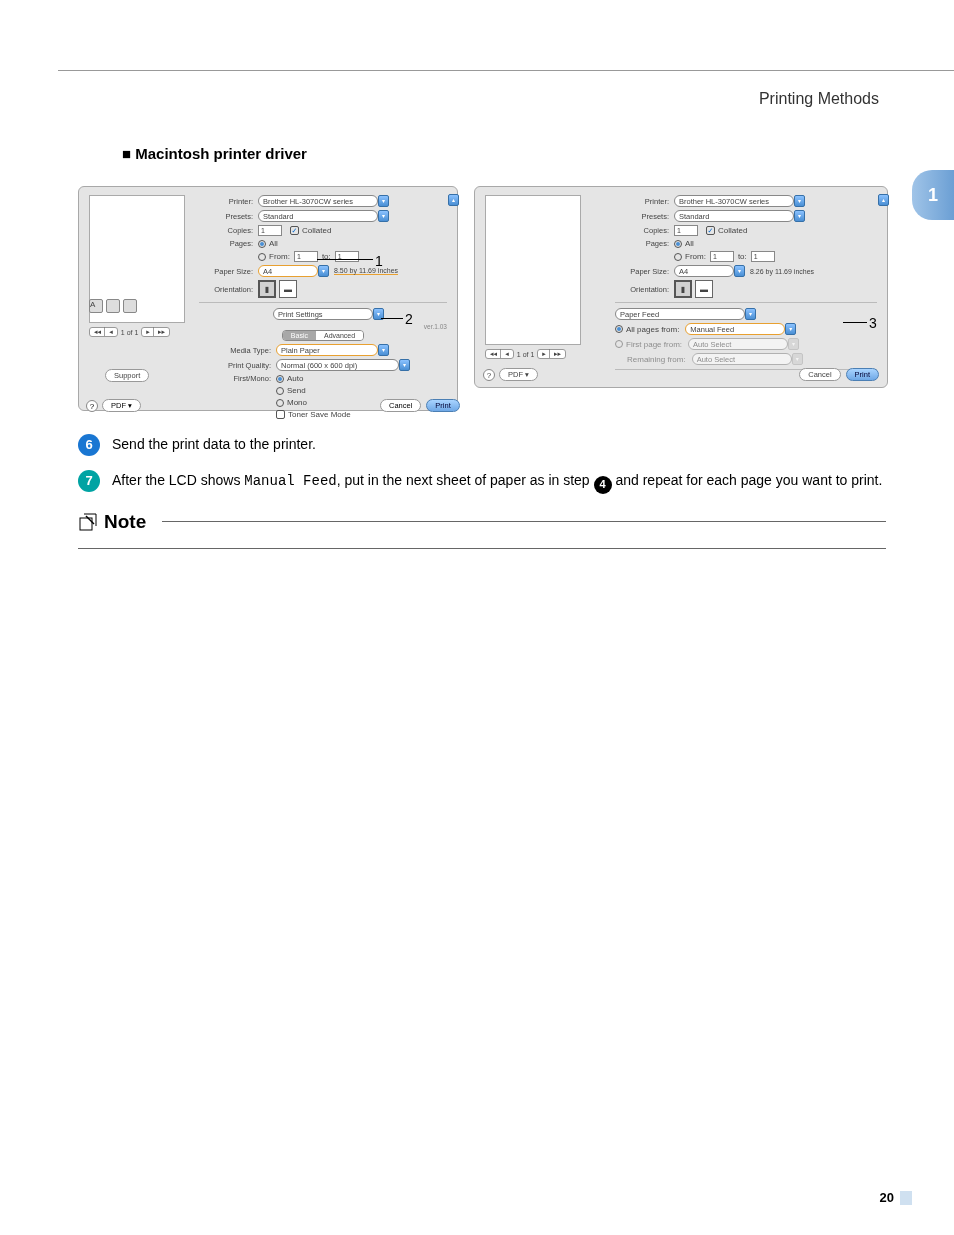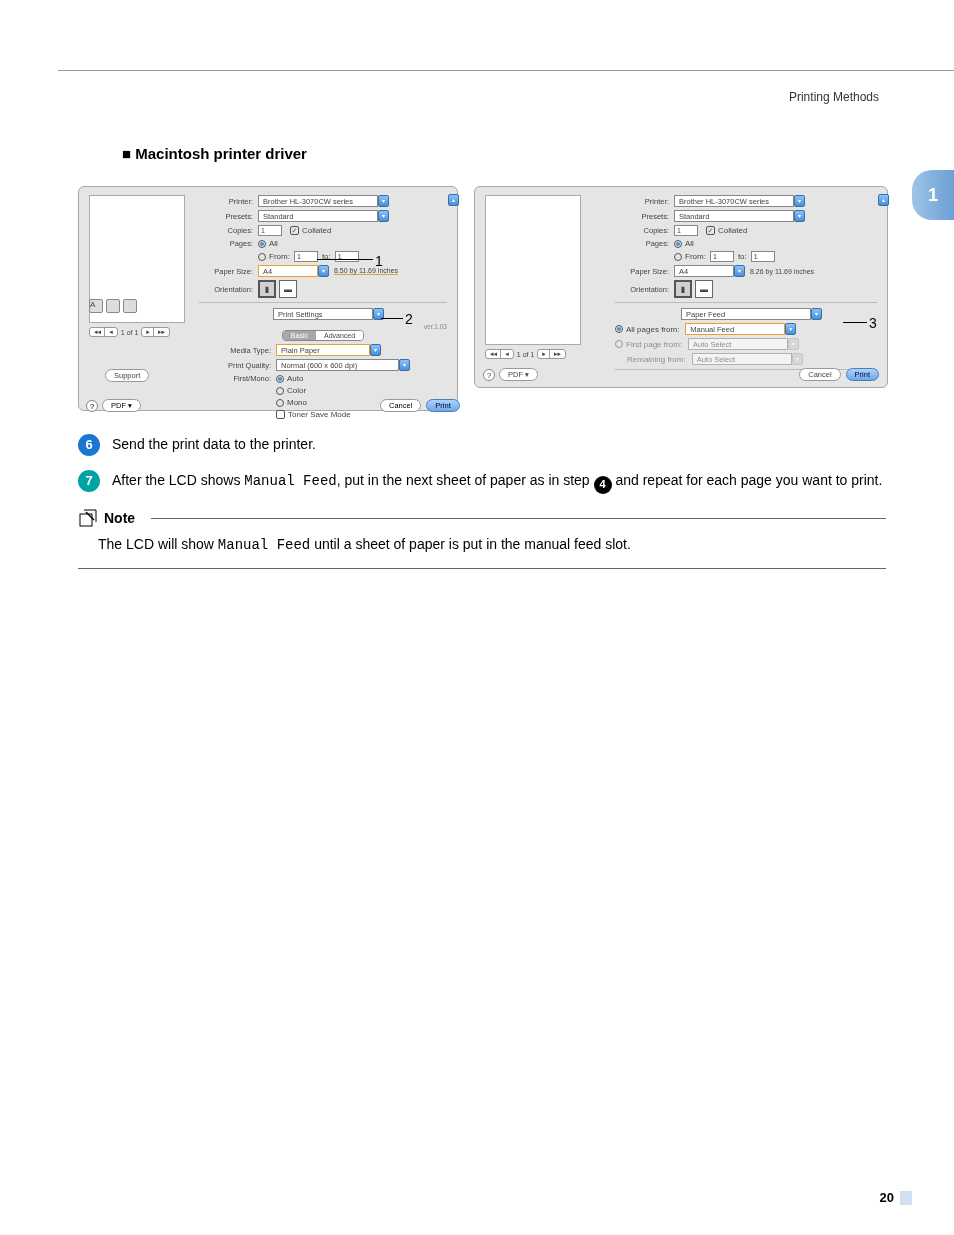--- a/index.html
+++ b/index.html
@@ -16,21 +16,21 @@
     top: 70px;
     left: 58px;
     right: 0;
     height: 1px;
     background: #999;
   }
   .header-text {
     position: absolute;
     top: 90px;
     right: 75px;
-    font-size: 12px;
+    font-size: 16px;
     color: #333;
   }
   .chapter-tab {
     position: absolute;
     top: 170px;
     right: 0;
     width: 42px;
     height: 50px;
     background: linear-gradient(to right, #a0c4e8, #6b9fd4);
     border-radius: 20px 0 0 20px;
@@ -71,21 +71,21 @@
   .dialog.right { width: 414px; height: 202px; }
   .row {
     display: flex;
     align-items: center;
     margin-bottom: 3px;
   }
   .label { width: 54px; text-align: right; margin-right: 5px; font-size: 7.5px; }
   .select {
     background: #fff;
     border: 1px solid #888;
-    border-radius: 0;
+    border-radius: 6px;
     padding: 0px 4px;
     font-size: 7.5px;
     height: 12px;
     line-height: 11px;
     display: inline-block;
     position: relative;
   }
   .select.w120 { width: 120px; }
   .select.w60 { width: 60px; }
   .dd-arrow {
@@ -214,21 +214,21 @@
     margin-bottom: 6px;
   }
   .note-icon {
     width: 20px; height: 20px; display: flex; align-items: center; justify-content: center;
   }
   .note-line {
     flex: 1;
     height: 1px;
     background: #666;
   }
-  .note-title { font-weight: bold; font-size: 14px; margin-right: 10px; }
+  .note-title { font-weight: bold; font-size: 19px; margin-right: 10px; }
   .note-body { margin-left: 20px; font-size: 14px; }
   .note-underline {
     margin-top: 12px;
     height: 1px;
     background: #666;
   }
   .page-num {
     position: absolute;
     bottom: 30px;
     right: 60px;
@@ -322,33 +322,33 @@
       </div>
       <div style="text-align:right;font-size:6.5px;color:#888">ver.1.03</div>
       <div class="row" style="justify-content:center">
         <span class="sub-tabs">
           <span class="active">Basic</span>
           <span>Advanced</span>
         </span>
       </div>
       <div class="row" style="margin-top:3px">
           <span class="label" style="width:72px">Media Type:</span>
-        <span class="select" style="width:94px;border:1.5px solid #e8a030"><span>Plain Paper</span><span class="dd-arrow">▾</span></span>
+        <span class="select" style="width:102px;border:1.5px solid #e8a030"><span>Plain Paper</span><span class="dd-arrow">▾</span></span>
       </div>
       <div class="row">
           <span class="label" style="width:72px">Print Quality:</span>
         <span class="select" style="width:123px"><span>Normal (600 x 600 dpi)</span><span class="dd-arrow">▾</span></span>
       </div>
       <div class="row">
           <span class="label" style="width:72px">First/Mono:</span>
         <span><span class="radio on"></span><span>Auto</span></span>
       </div>
       <div class="row">
           <span class="label" style="width:72px"></span>
-        <span><span class="radio"></span><span>Color</span></span>
+        <span><span class="radio"></span><span>Send</span></span>
       </div>
       <div class="row">
           <span class="label" style="width:72px"></span>
         <span><span class="radio"></span><span>Mono</span></span>
       </div>
       <div class="row">
           <span class="label" style="width:72px"></span>
         <span><span class="check"></span><span>Toner Save Mode</span></span>
       </div>
     </div>
@@ -401,21 +401,21 @@
           <span class="label">Paper Size:</span>
         <span class="select w60"><span>A4</span><span class="dd-arrow">▾</span></span>
         <span style="margin-left:16px;font-size:7px">8.26 by 11.69 inches</span>
       </div>
       <div class="row">
           <span class="label">Orientation:</span>
         <span class="orient-btn sel">▮</span>
         <span class="orient-btn">▬</span>
       </div>
       <hr class="hr">
-      <div class="row" style="justify-content:center;">
+      <div class="row" style="">
         <span class="select" style="width:130px"><span>Paper Feed</span><span class="dd-arrow">▾</span></span>
       </div>
       <div class="row" style="margin-top:0">
           <span><span class="radio on"></span><span>All pages from:</span></span>
         <span class="select" style="width:100px;margin-left:6px;border:1.5px solid #e8a030"><span>Manual Feed</span><span class="dd-arrow">▾</span></span>
       </div>
       <div class="row" style="opacity:.55">
           <span><span class="radio"></span><span>First page from:</span></span>
         <span class="select" style="width:100px;margin-left:6px"><span>Auto Select</span><span class="dd-arrow" style="background:#ccc;border-color:#aaa">▾</span></span>
       </div>
@@ -466,21 +466,18 @@
       <span class="note-icon">
         <svg width="20" height="20" viewBox="0 0 20 20">
             <rect x="2" y="6" width="12" height="12" fill="none" stroke="#000" stroke-width="1"></rect>
             <path d="M6 2 L18 2 L18 14" fill="none" stroke="#000" stroke-width="1"></path>
             <path d="M8 4 L16 12" stroke="#000" stroke-width="1.5"></path>
           </svg>
       </span>
       <span class="note-title">Note</span>
       <div class="note-line"></div>
     </div>
-    <div class="note-body">
-      <span>The LCD will show </span><span class="mono">Manual Feed</span><span> until a sheet of paper is put in the manual feed slot.</span>
-    </div>
     <div class="note-underline"></div>
   </div>
 </div>
 
 <div class="page-num">20</div>
 <div class="page-num-bar"></div>
 
 </body></html>

